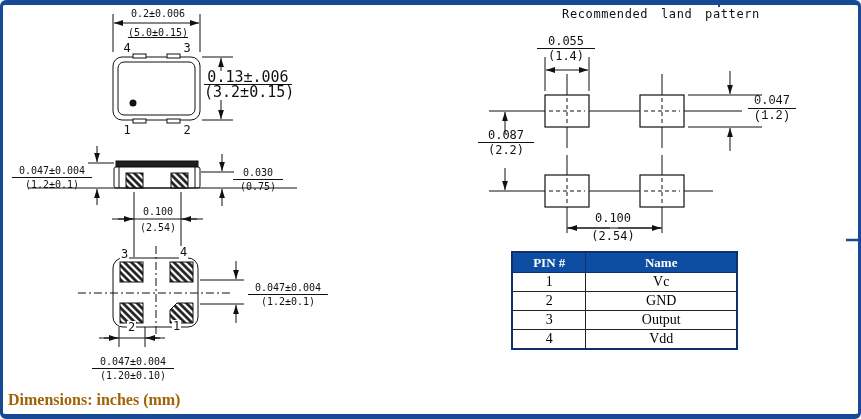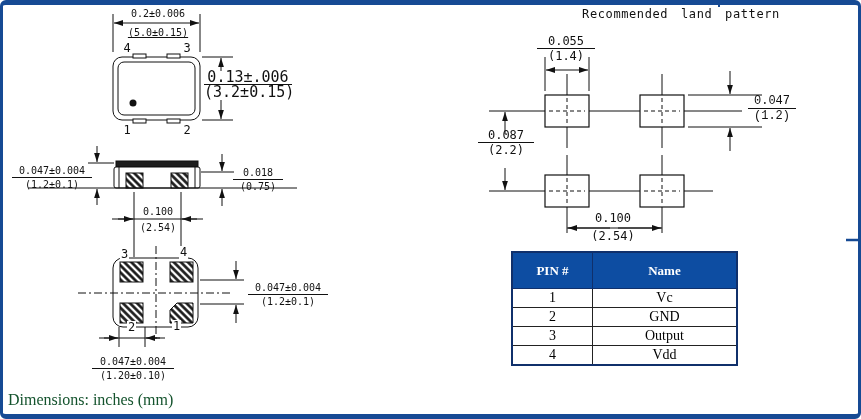--- a/index.html
+++ b/index.html
@@ -10,33 +10,33 @@
   .stage{position:absolute;inset:0;}
   svg.lines{position:absolute;left:0;top:0;}
   .lbl{position:absolute;color:#111;text-align:center;font-size:10px;line-height:13px;
        white-space:nowrap;z-index:5;}
   .lbl.lp{font-size:12px;line-height:14px;}
   .frac .num{display:block;border-bottom:1.2px solid #111;padding:0 1px;}
   .frac .den{display:block;}
   .frac.big{font-size:15px;line-height:14px;}
   .pin{position:absolute;font-size:12px;line-height:13px;color:#111;text-align:center;z-index:6;}
   .pin.bg{background:#fff;padding:0 1px;}
-  .lp-title{position:absolute;left:576px;top:7px;width:210px;text-align:center;
+  .lp-title{position:absolute;left:556px;top:7px;width:210px;text-align:center;
             font-size:12px;letter-spacing:0.6px;word-spacing:5px;color:#111;z-index:5;}
   table.pintbl{position:absolute;left:511px;top:251px;width:227px;border-collapse:collapse;
                border:2px solid #10306b;font-family:"Liberation Serif",serif;z-index:5;}
   table.pintbl th{background:#0d4da2;color:#fff;font-weight:bold;font-size:13px;
-                  border:1px solid #10306b;height:19px;padding:8px;}
+                  border:1px solid #10306b;height:19px;padding:0;}
   table.pintbl td{border:1px solid #222;text-align:center;font-size:14px;height:18px;
                   padding:0;color:#000;}
   .col-pin{width:74px;} .col-name{width:153px;}
   .note{position:absolute;left:441px;top:353px;width:400px;font-family:"Liberation Serif",serif;
         font-size:17px;line-height:21px;color:#000;z-index:5;}
   .footer{position:absolute;left:8px;top:391px;font-family:"Liberation Serif",serif;
-          font-weight:normal;font-size:16px;color:#14532d;z-index:5;}
+          font-weight:bold;font-size:16px;color:#a16207;z-index:5;}
 </style>
 </head>
 <body>
 
 <div class="canvas">
   <div class="stage">
 
     <svg class="lines" width="861" height="419" viewBox="0 0 861 419">
       <defs>
         <marker id="arr" markerUnits="userSpaceOnUse" markerWidth="10" markerHeight="8" refX="9" refY="3.5" orient="auto">
@@ -176,21 +176,21 @@
     <div class="lbl frac big" style="left:204px;top:70px;width:88px;">
       <span class="num">0.13±.006</span>
       <span class="den">(3.2±0.15)</span>
     </div>
 
     <div class="lbl frac" style="left:12px;top:164px;width:80px;">
       <span class="num">0.047±0.004</span>
       <span class="den">(1.2±0.1)</span>
     </div>
     <div class="lbl frac" style="left:233px;top:166px;width:50px;">
-      <span class="num">0.018</span>
+      <span class="num">0.030</span>
       <span class="den">(0.75)</span>
     </div>
     <div class="lbl" style="left:133px;top:205px;width:50px;">0.100</div>
     <div class="lbl" style="left:133px;top:221px;width:50px;">(2.54)</div>
 
     <div class="pin bg" style="left:120px;top:248px;">3</div>
     <div class="pin bg" style="left:179px;top:246px;">4</div>
     <div class="pin bg" style="left:127px;top:321px;">2</div>
     <div class="pin bg" style="left:172px;top:320px;">1</div>
     <div class="lbl frac" style="left:248px;top:281px;width:80px;">

